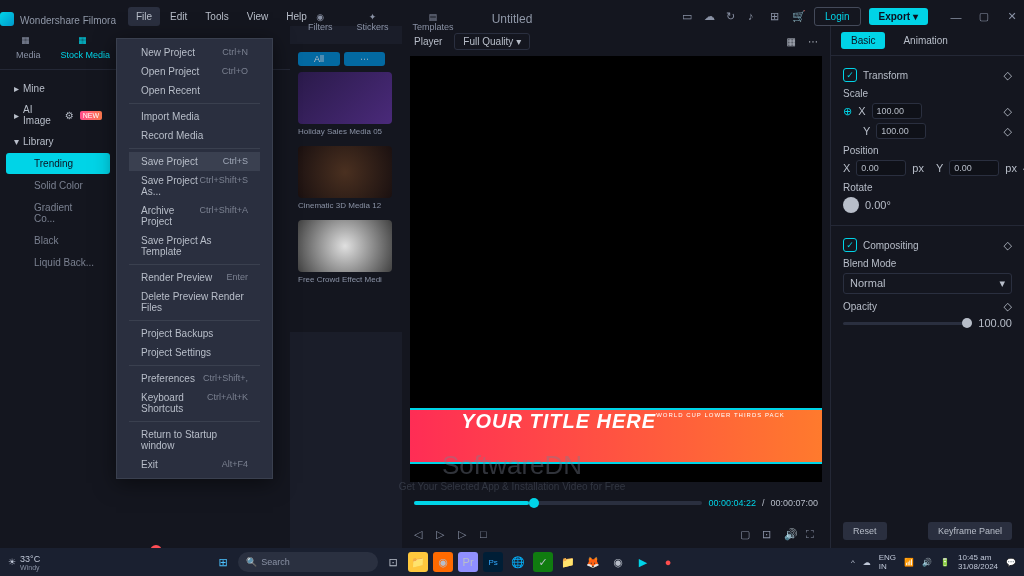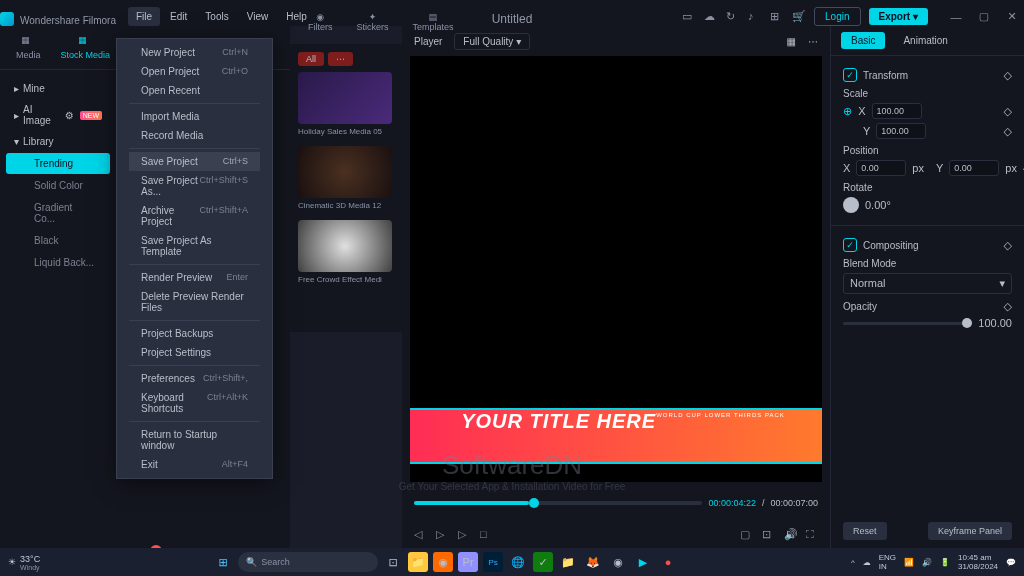--- a/index.html
+++ b/index.html
@@ -29,21 +29,21 @@
 .menuitem .short{color:#7a8090;font-size:9px}
 .menuitem.highlight .short{color:#a0a8b8}
 .menusep{height:1px;background:#3a404f;margin:3px 0}
 .sidebar{width:116px;padding:8px 0;font-size:10px}
 .sidebar-item{padding:5px 14px;cursor:pointer;display:flex;align-items:center;gap:4px}
 .sidebar-sub{padding:5px 14px 5px 28px;cursor:pointer;color:#7a8090;border-radius:3px;margin:1px 6px}
 .sidebar-sub.active{background:#00d4e7;color:#0b1020}
 .badge{background:linear-gradient(90deg,#ff4d8d,#ff7a4d);color:#fff;font-size:7px;padding:1px 3px;border-radius:2px;margin-left:2px}
 .media-grid{position:absolute;top:44px;left:290px;width:112px;height:288px;background:#14161f;padding:8px;overflow:hidden}
 .media-head{display:flex;gap:4px;margin-bottom:6px}
-.media-head .pill{padding:2px 8px;background:#7f1d1d;border-radius:3px;font-size:9px}
+.media-head .pill{padding:2px 16px;background:#0369a1;border-radius:3px;font-size:9px}
 .media-item{margin-bottom:10px}
 .media-thumb{width:94px;height:52px;background:#2a2f3f;border-radius:4px;position:relative;overflow:hidden}
 .media-thumb.t1{background:linear-gradient(135deg,#2a1a4a,#4a2a7a)}
 .media-thumb.t2{background:radial-gradient(circle,#4a3020,#1a1010)}
 .media-thumb.t3{background:radial-gradient(circle,#e0e0e0,#404040)}
 .media-label{font-size:8px;color:#8a92a5;margin-top:3px}
 .asset-tabs{position:absolute;top:0;left:290px;height:44px;display:flex;align-items:center;padding:0 8px;gap:4px}
 .asset-tab{display:flex;flex-direction:column;align-items:center;padding:3px 10px;font-size:9px;color:#8a92a5}
 .center-panel{flex:1;display:flex;flex-direction:column;background:#14161f;margin-left:112px}
 .player-head{height:30px;display:flex;align-items:center;padding:0 12px;gap:12px;font-size:10px}

